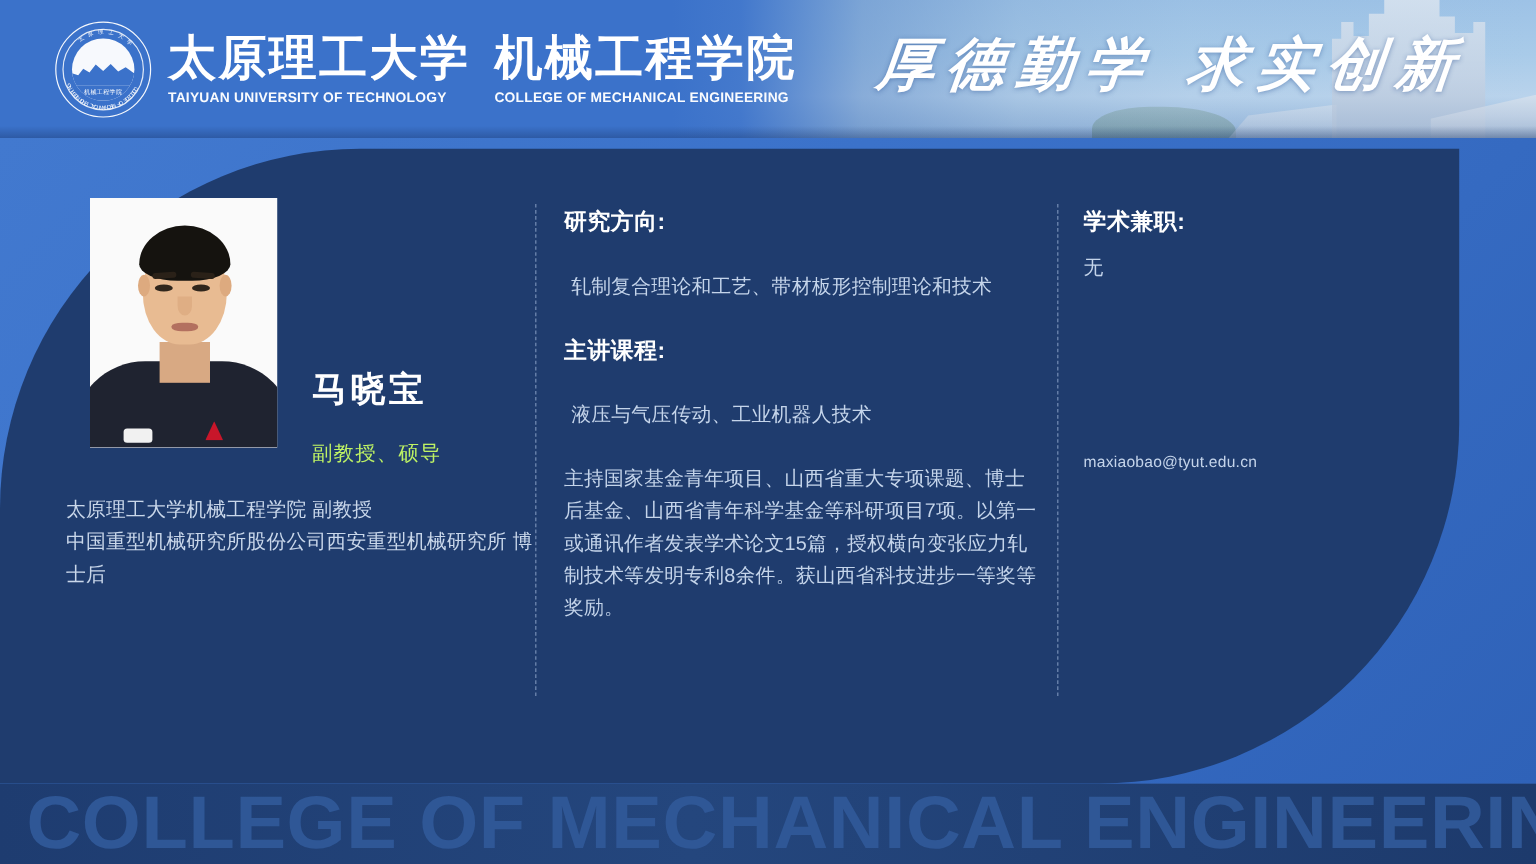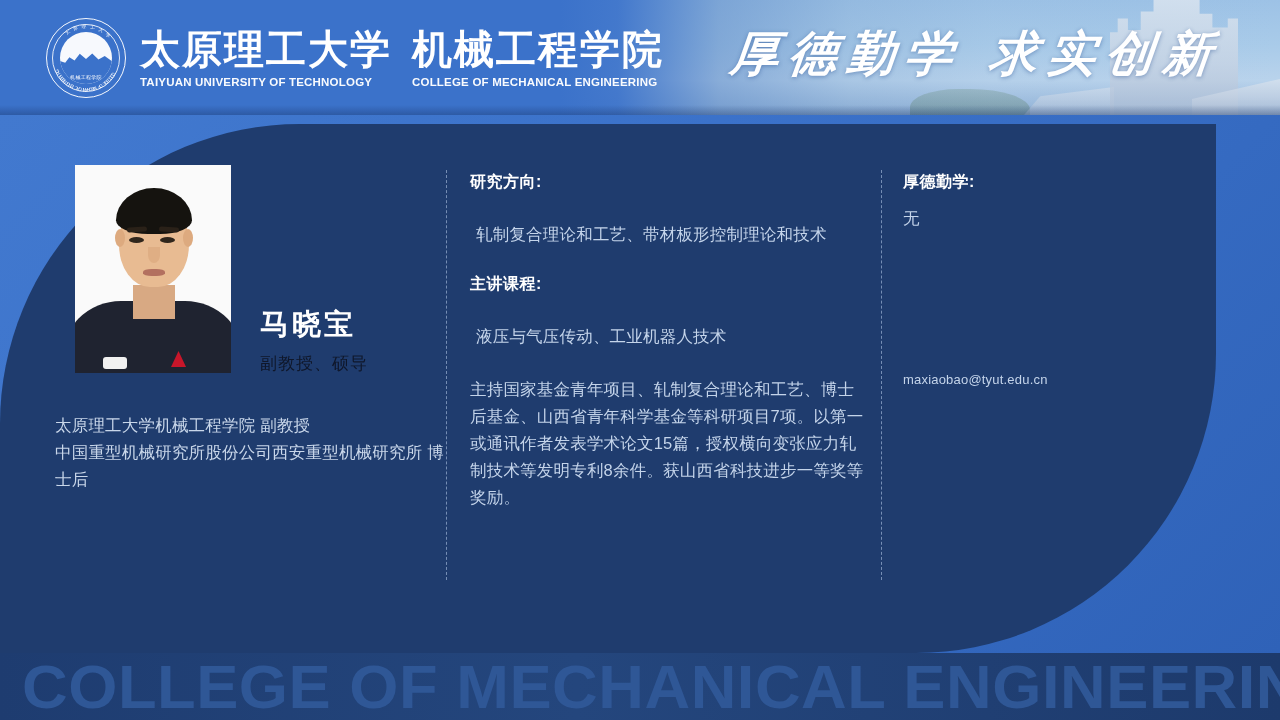--- a/index.html
+++ b/index.html
@@ -321,22 +321,22 @@
     left: 260px;
     top: 305px;
     color: #ffffff;
     font-size: 29px;
     font-weight: 700;
     letter-spacing: 3px;
   }
   .title-line {
     position: absolute;
     left: 260px;
-    top: 352px;
-    color: #0f172a;
+    top: 366px;
+    color: #bef264;
     font-size: 17px;
     letter-spacing: 1px;
   }
 
   .bio {
     position: absolute;
     left: 41px;
     top: 412px;
     width: 390px;
     color: #c9d7ea;
@@ -363,21 +363,21 @@
   }
   .col-right {
     position: absolute;
     left: 903px;
     top: 172px;
     width: 350px;
   }
 
   .sect-label {
     color: #ffffff;
-    font-size: 16px;
+    font-size: 19px;
     font-weight: 700;
     letter-spacing: 0.5px;
     margin: 0 0 12px 0;
   }
   .sect-text {
     color: #c4d4ea;
     font-size: 16.5px;
     line-height: 27px;
     letter-spacing: 0.2px;
     margin: 0 0 26px 0;
@@ -527,25 +527,25 @@
   <div class="divider d1"></div>
   <div class="divider d2"></div>
 
   <div class="col-mid">
     <div class="sect-label">研究方向:</div>
     <div class="sect-text indent">轧制复合理论和工艺、带材板形控制理论和技术</div>
 
     <div class="sect-label">主讲课程:</div>
     <div class="sect-text indent">液压与气压传动、工业机器人技术</div>
 
-    <div class="sect-text last">主持国家基金青年项目、轧制复合理论和工艺、博士后基金、山西省青年科学基金等科研项目7项。以第一或通讯作者发表学术论文15篇，授权横向变张应力轧制技术等发明专利8余件。获山西省科技进步一等奖等奖励。</div>
+    <div class="sect-text last">主持国家基金青年项目、山西省重大专项课题、博士后基金、山西省青年科学基金等科研项目7项。以第一或通讯作者发表学术论文15篇，授权横向变张应力轧制技术等发明专利8余件。获山西省科技进步一等奖等奖励。</div>
   </div>
 
   <div class="col-right">
-    <div class="sect-label">厚德勤学:</div>
+    <div class="sect-label">学术兼职:</div>
     <div class="sect-text">无</div>
 
     <div class="spacer-right"></div>
 
     <div class="email">maxiaobao@tyut.edu.cn</div>
   </div>
 
   <div class="footer">
     <div class="footer-text">COLLEGE OF MECHANICAL ENGINEERING</div>
   </div>

